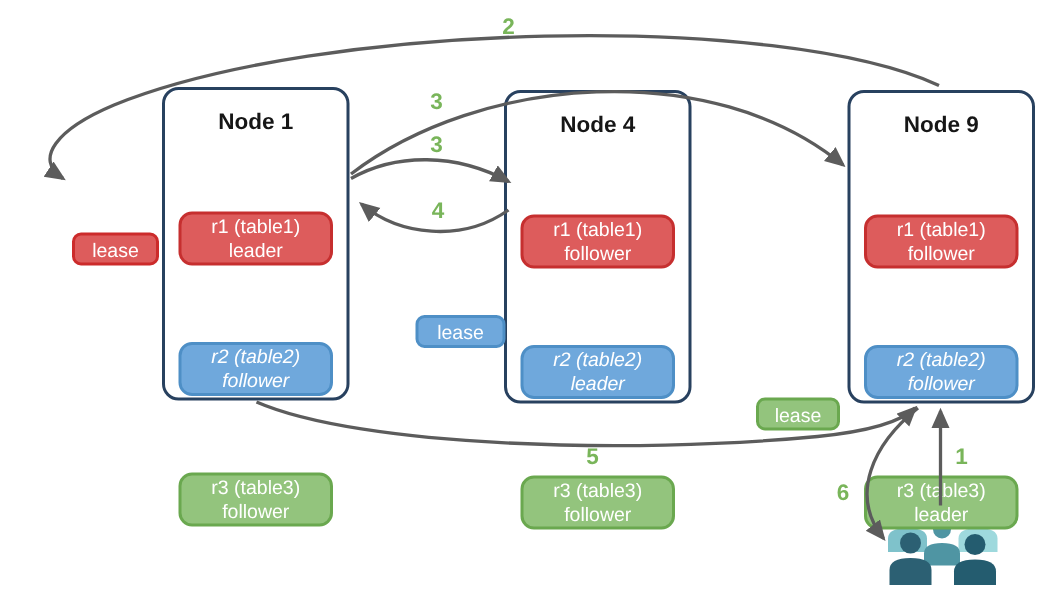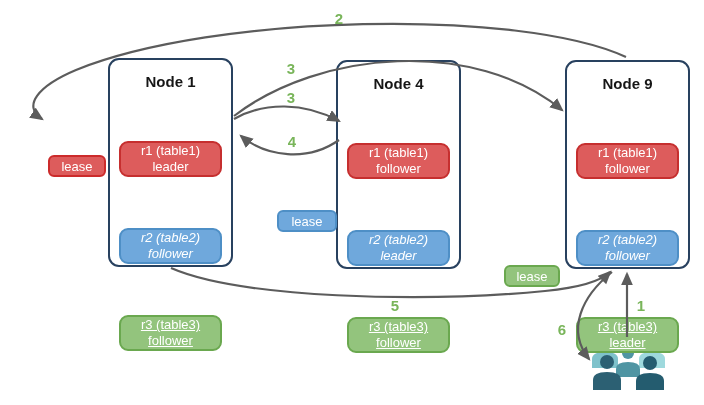--- a/index.html
+++ b/index.html
@@ -16,21 +16,21 @@
     margin-top:13px;margin-bottom:9px;font-size:15px;font-weight:bold;color:#161616;
   }
   .replica{
     width:103px;height:46px;border-radius:9px;box-sizing:border-box;
     display:flex;flex-direction:column;align-items:center;justify-content:center;
     color:#ffffff;font-size:13px;line-height:16px;text-align:center;
     margin-bottom:9px;border:2px solid transparent;
   }
   .replica.red{background:#dd5c5c;border-color:#c62f2f;}
   .replica.blue{background:#6fa8dc;border-color:#4e8fc6;font-style:italic;}
-  .replica.green{background:#93c47d;border-color:#6aa84f;text-decoration:underline;}
+  .replica.green{background:#93c47d;border-color:#6aa84f;}
   .lease{
     position:absolute;z-index:4;height:22px;border-radius:6px;box-sizing:border-box;
     display:flex;align-items:center;justify-content:center;
     color:#ffffff;font-size:13px;border:2px solid transparent;margin-top:44px;
   }
   .lease.red{background:#dd5c5c;border-color:#cc2b2b;width:58px;left:48px;top:111px;}
   .lease.blue{background:#6fa8dc;border-color:#4e8fc6;width:60px;left:277px;top:166px;}
   .lease.green{background:#93c47d;border-color:#6aa84f;width:56px;left:504px;top:221px;}
   .step-label{
     position:absolute;z-index:4;font-size:15px;font-weight:bold;color:#79b55a;

